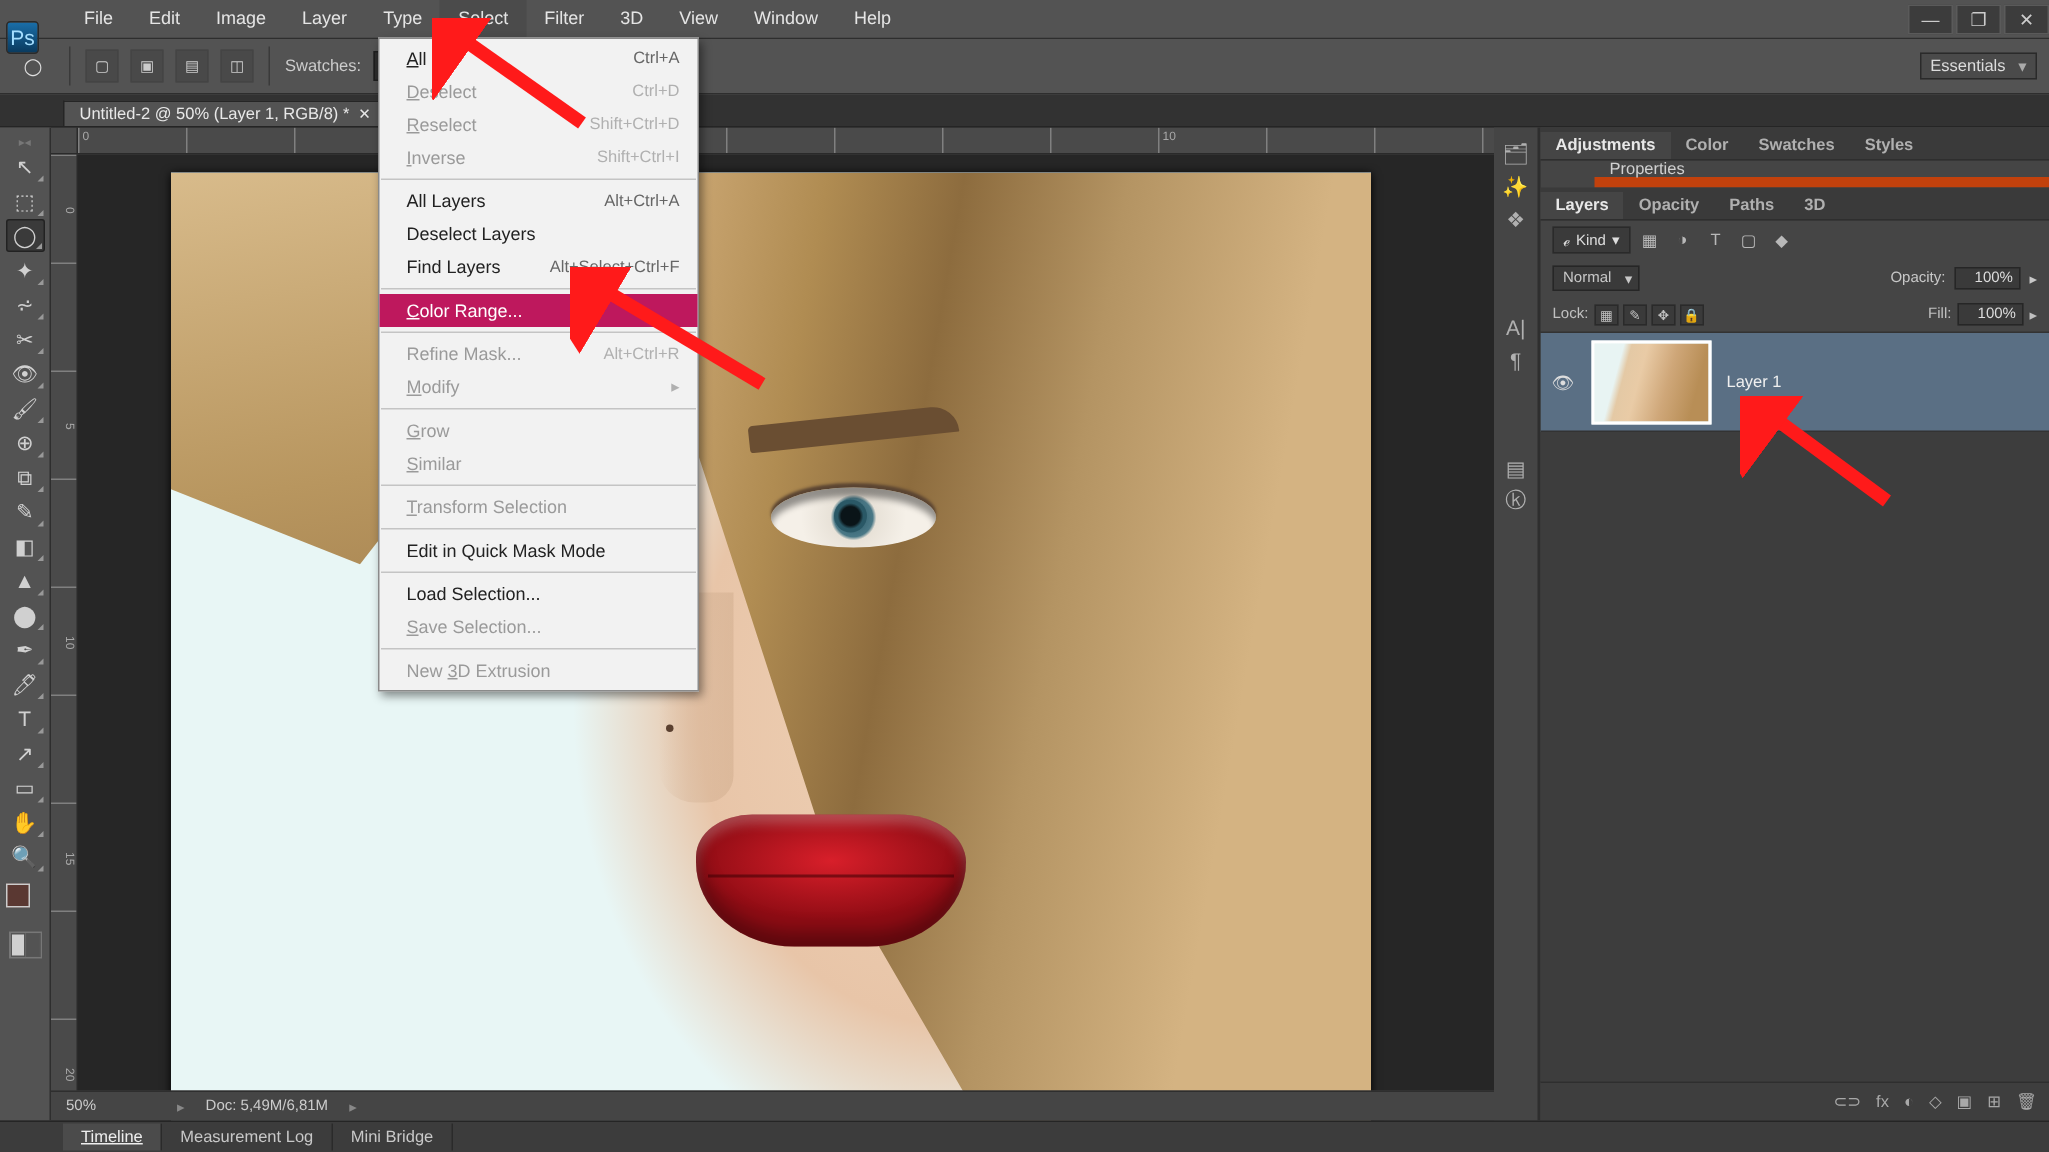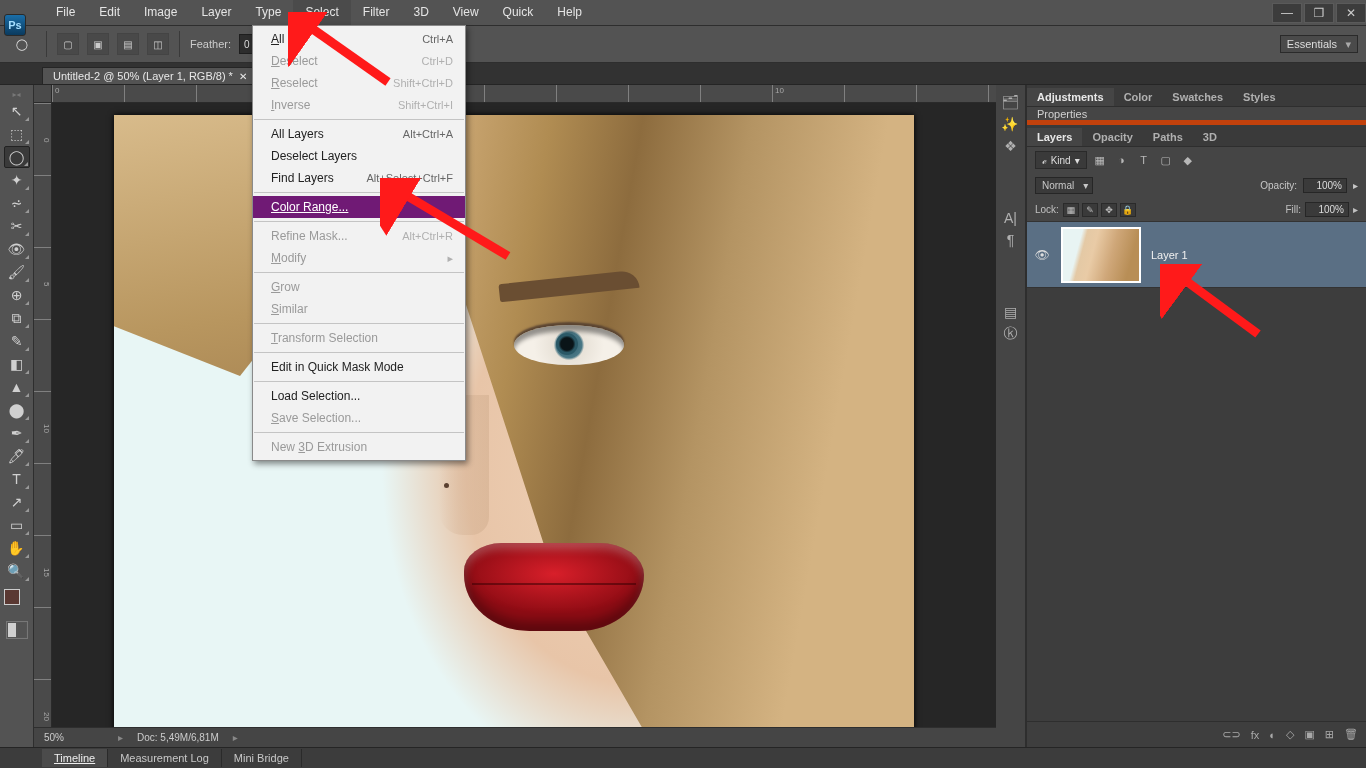--- a/index.html
+++ b/index.html
@@ -1,20 +1,20 @@
 <!DOCTYPE html>
 <html><head>
 <meta charset="utf-8">
 <style>
 * { margin: 0; padding: 0; box-sizing: border-box; font-family: "Segoe UI", Tahoma, sans-serif; user-select: none; }
 body { width: 1366px; height: 768px; background: #535353; color: #e0e0e0; font-size: 11px; overflow: hidden; position: relative; }
 
 
 .menubar { height: 25px; background: #535353; display: flex; align-items: center; padding-left: 4px; position: relative; z-index: 10; }
-.ps-logo { width: 22px; height: 22px; background: linear-gradient(#1a6ea8,#0a3a5e); border-radius: 3px; display: flex; align-items: center; justify-content: center; color: #a5dfff; font-weight: bold; font-size: 11px; margin-right: 18px; border:1px solid #2a2a2a;margin-top:25px;}
+.ps-logo { width: 22px; height: 22px; background: linear-gradient(#1a6ea8,#0a3a5e); border-radius: 3px; display: flex; align-items: center; justify-content: center; color: #a5dfff; font-weight: normal; font-size: 14px; margin-right: 18px; border:1px solid #2a2a2a;margin-top:25px;}
 .menu-item { padding: 0 12px; height: 25px; line-height: 25px; font-size: 12px; color: #e5e5e5; cursor: default; }
 .menu-item.open { background: #4b4b4b; }
 .window-controls { margin-left: auto; display: flex; }
 .winbtn { width: 30px; height: 20px; background:#3c3c3c; margin-left:2px; border:1px solid #5a5a5a; display:flex;align-items:center;justify-content:center;color:#ccc;font-size:12px;}
 .winbtn:last-child{border-top-right-radius:0;}
 
 
 .optionsbar { height: 38px; background: #535353; border-top:1px solid #2e2e2e; border-bottom:1px solid #2e2e2e; display:flex; align-items:center; padding: 0 8px; gap:8px; position:relative; z-index:5;}
 .optionsbar .tool-icon{ width:28px;height:22px; display:flex;align-items:center;justify-content:center;}
 .optionsbar .sep{ width:1px; height:26px; background:#3a3a3a; margin:0 2px;}
@@ -71,21 +71,21 @@
 .mole{position:absolute;top:368px;left:330px;width:5px;height:5px;background:#5a4030;border-radius:50%;}
 .right-panel{ width:340px; background:#454545; border-left:1px solid #2e2e2e; display:flex;flex-direction:column;}
 .mini-dock{width:30px;background:#454545;border-right:1px solid #2e2e2e;display:flex;flex-direction:column;align-items:center;padding-top:6px;gap:18px;}
 .mini-dock .micon{width:22px;height:22px;color:#b0b0b0;font-size:14px;display:flex;align-items:center;justify-content:center;}
 .mini-dock .gap{height:14px;}
 .right-wrapper{display:flex;width:370px;}
 
 .panel-tabs{height:22px;display:flex;border-bottom:1px solid #2e2e2e;background:#3a3a3a; align-items:flex-end;font-weight:bold;}
 .panel-tabs .ptab{padding:3px 10px;font-size:11px;color:#b0b0b0;background:#3a3a3a;}
 .panel-tabs .ptab.active{background:#454545;color:#e8e8e8;}
-.panel-row{height:18px;padding:0 10px;display:flex;align-items:center;font-size:11px;color:#d0d0d0;border-bottom:5px solid #c2410c;}
+.panel-row{height:18px;padding:0 10px;display:flex;align-items:center;font-size:11px;color:#d0d0d0;border-bottom:7px solid #c2410c;margin-left:36px;}
 
 .layers-opts{padding:4px 8px;display:flex;align-items:center;gap:4px;}
 .layers-opts select, .layers-opts .sel{background:#3a3a3a;border:1px solid #2a2a2a;color:#ddd;font-size:10px;padding:1px 4px;}
 .layers-opts .mini{width:18px;height:16px;display:flex;align-items:center;justify-content:center;color:#b8b8b8;font-size:11px;}
 
 .blend-row{padding:4px 8px;display:flex;align-items:center;gap:6px;font-size:10px;color:#c8c8c8;}
 .blend-row .sel{flex:0 0 auto;background:#3a3a3a;border:1px solid #262626;padding:2px 18px 2px 6px;position:relative;}
 .blend-row .sel::after{content:"▾";position:absolute;right:4px;top:2px;}
 .blend-row input{width:44px;background:#3a3a3a;border:1px solid #262626;color:#ddd;font-size:10px;padding:1px 4px;text-align:right;}
 
@@ -109,21 +109,21 @@
 .statusbar .arrow{color:#888;}
 
 .bottom-tabs{position:absolute;bottom:0;left:0;right:0;height:21px;background:#3c3c3c;border-top:1px solid #252525;display:flex;align-items:center;padding-left:42px;gap:0;}
 .bottom-tabs .btab{padding:3px 12px;font-size:11px;color:#c8c8c8;border-right:1px solid #2a2a2a;}
 .bottom-tabs .btab.active{background:#4b4b4b;color:#eee;text-decoration:underline;}
 
 
 .dropdown{position:absolute;top:25px;left:252px;width:214px;background:#f2f2f2;border:1px solid #8a8a8a;box-shadow:2px 3px 6px rgba(0,0,0,0.45);z-index:100;padding:2px 0;color:#222;font-size:12px;}
 .dropdown .dditem{padding:3px 12px 3px 18px;display:flex;justify-content:space-between;align-items:center;line-height:16px;}
 .dropdown .dditem.disabled{color:#9a9a9a;}
-.dropdown .dditem.highlight{background:#701a75;color:#fff;text-decoration:underline;}
+.dropdown .dditem.highlight{background:#be185d;color:#fff;}
 .dropdown .dditem .sc{color:#666;font-size:11px;}
 .dropdown .dditem.disabled .sc{color:#b0b0b0;}
 .dropdown hr{border:none;border-top:1px solid #c4c4c4;margin:3px 1px;}
 .dropdown .dditem u{text-decoration:underline;}
 
 
 .arrow-ann{position:absolute;z-index:200;pointer-events:none;}
 </style>
 </head>
 <body>
@@ -133,39 +133,39 @@
   <div id="menubar-items" style="display: flex;">
       <div class="menu-item">File</div>
       <div class="menu-item">Edit</div>
       <div class="menu-item">Image</div>
       <div class="menu-item">Layer</div>
       <div class="menu-item">Type</div>
       <div class="menu-item open">Select</div>
       <div class="menu-item">Filter</div>
       <div class="menu-item">3D</div>
       <div class="menu-item">View</div>
-      <div class="menu-item">Quick</div>
+      <div class="menu-item">Window</div>
       <div class="menu-item">Help</div>
     </div>
   <div class="window-controls">
     <div class="winbtn">—</div>
     <div class="winbtn">❐</div>
     <div class="winbtn">✕</div>
   </div>
 </div>
 
 <div class="optionsbar">
   <span class="tool-icon">◯</span>
   <span class="sep"></span>
   <span class="iconbtn">▢</span>
   <span class="iconbtn">▣</span>
   <span class="iconbtn">▤</span>
   <span class="iconbtn">◫</span>
   <span class="sep"></span>
-  <span class="lbl">Feather:</span>
+  <span class="lbl">Swatches:</span>
   <input class="inp" value="0 px" style="">
   <div class="workspace-dd">
     <span class="sel">Essentials</span>
   </div>
 </div>
 
 <div class="tabbar">
   <div class="doc-tab">
     <span>Untitled-2 @ 50% (Layer 1, RGB/8) *</span>
     <span class="close-x">✕</span>

